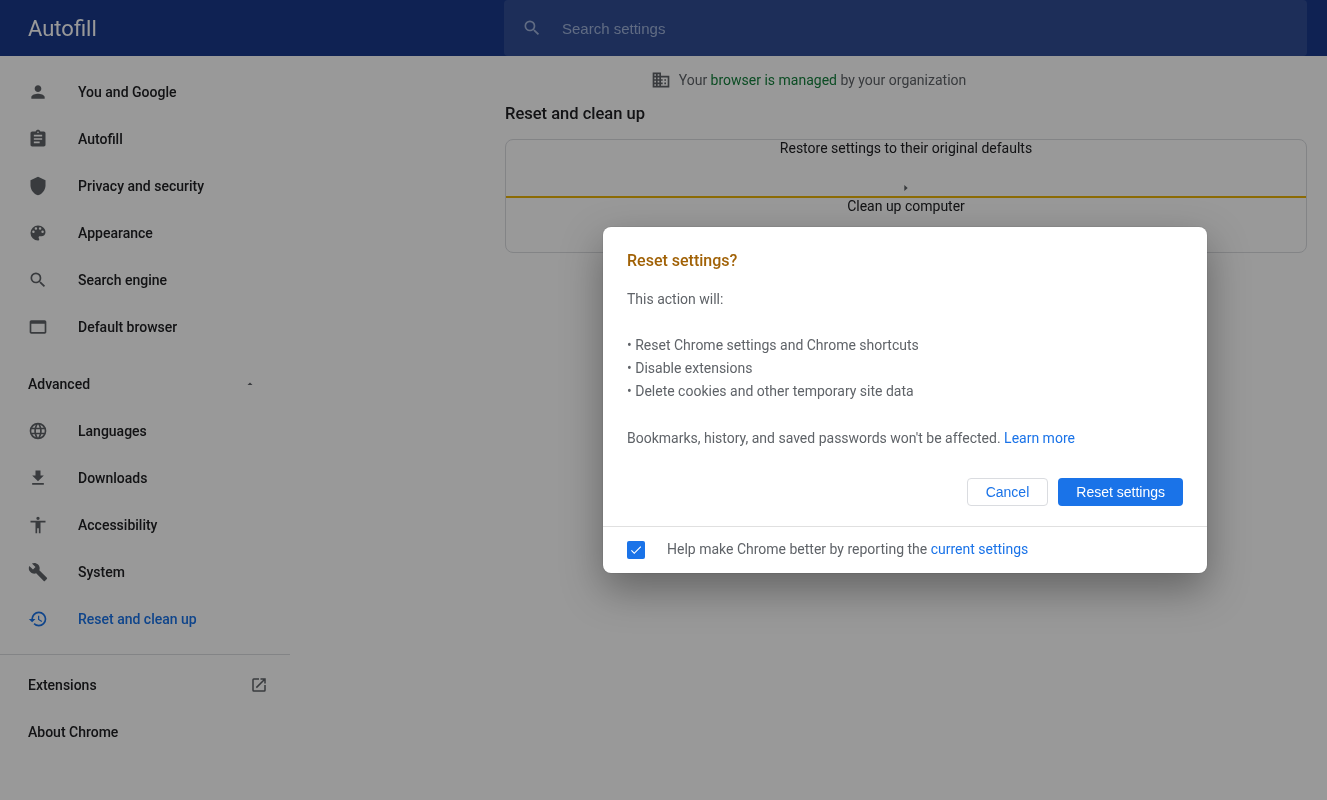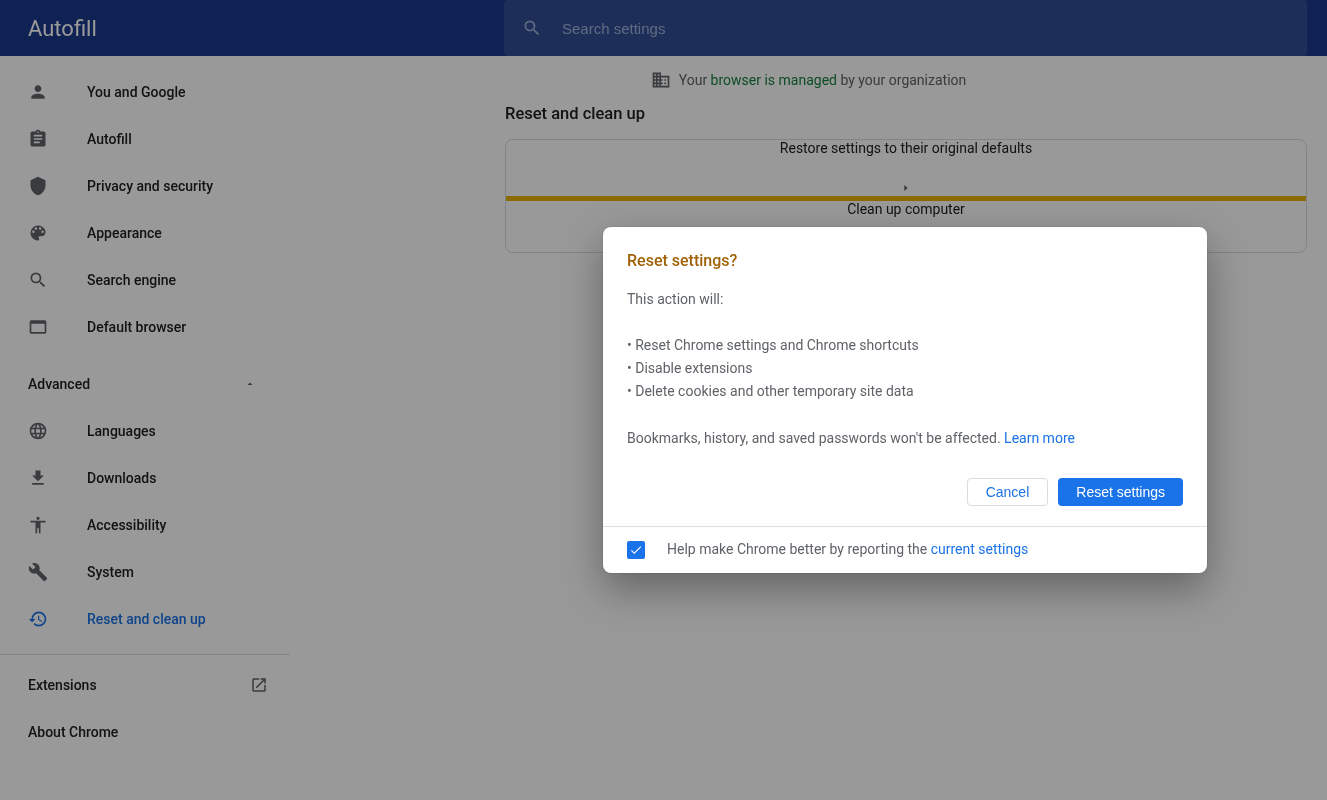--- a/index.html
+++ b/index.html
@@ -69,21 +69,21 @@
 }
 .sb-icon {
   width: 20px;
   height: 20px;
   fill: #5f6368;
   flex-shrink: 0;
 }
 .sb-label {
   font-size: 14px;
   color: #202124;
-  margin-left: 39px;
+  margin-left: 30px;
   font-weight: 500;
 }
 .sb-item.active .sb-icon { fill: #1a73e8; }
 .sb-item.active .sb-label { color: #1a73e8; }
 .sb-advanced {
   display: flex;
   align-items: center;
   justify-content: space-between;
   height: 47px;
   padding: 0 34px 0 28px;
@@ -140,21 +140,21 @@
 .card-row {
   display: flex;
   align-items: center;
   justify-content: space-between;
   height: 56px;
   padding: 0 24px;
   cursor: pointer;
   font-size: 14px;
   flex-direction: column;
 }
-.card-row + .card-row { border-top: 5px solid #eab308; text-align: right; }
+.card-row + .card-row { border-top: 2px solid #eab308; text-align: right; }
 .chev { fill: #5f6368; }
 
 
 .scrim {
   position: absolute; inset: 0;
   background: rgba(0,0,0,0.4);
   z-index: 10;
 }
 
 

